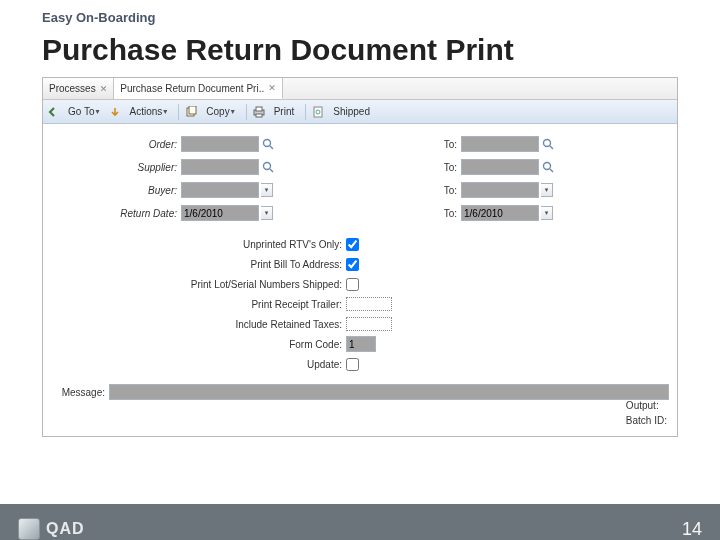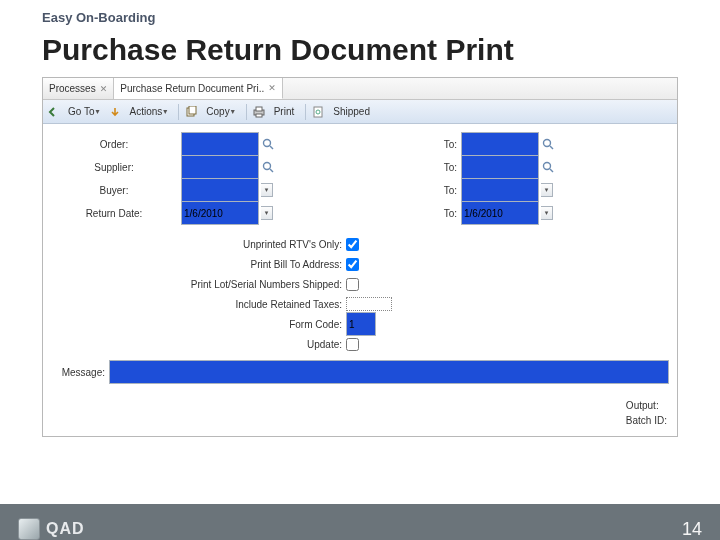--- a/index.html
+++ b/index.html
@@ -78,23 +78,24 @@
   }
   .row {
     display: flex;
     align-items: center;
     height: 20px;
     margin-bottom: 3px;
     font-size: 10px;
   }
   .col-label-left {
     width: 130px;
-    text-align: center;
+    text-align: right;
     padding-right: 4px;
     color: #333;
+    font-style: italic;
   }
   .col-field-left {
     width: 120px;
     display:flex;
     align-items:center;
     gap:2px;
   }
   .col-label-right {
     width: 160px;
     text-align: right;
@@ -102,24 +103,24 @@
     color: #333;
   }
   .col-field-right {
     width: 120px;
     display:flex;
     align-items:center;
     gap:2px;
   }
   input.text {
     border: 1px solid #aab3bd;
-    height: 24px;
+    height: 16px;
     font-size: 10px;
     padding: 0 2px;
-    background:#1d4ed8;
+    background:#a3a3a3;
   }
   .w80 { width: 78px; }
   .w30 { width: 30px; }
   .wfull { flex:1; }
   .lookup { width:14px; height:14px; display:inline-flex; align-items:center; justify-content:center; cursor:pointer;}
   .drop { width:12px; height:14px; border:1px solid #aab3bd; border-left:none; background:linear-gradient(#fdfdfd,#e4e8ec); display:inline-flex; align-items:center; justify-content:center; font-size:7px; color:#555; cursor:pointer;}
   .opt-row {
     display:flex;
     align-items:center;
     height:20px;
@@ -354,20 +355,26 @@
           <input type="checkbox" class="chk" checked="" style="">
         </div>
     </div>
     <div class="opt-row">
       <div class="opt-label">Print Lot/Serial Numbers Shipped:</div>
       <div class="opt-field">
           <input type="checkbox" class="chk" style="">
         </div>
     </div>
     <div class="opt-row">
+      <div class="opt-label">Print Receipt Trailer:</div>
+      <div class="opt-field">
+          <input class="dotted-box" style="">
+        </div>
+    </div>
+    <div class="opt-row">
       <div class="opt-label">Include Retained Taxes:</div>
       <div class="opt-field">
           <input class="dotted-box" style="">
         </div>
     </div>
     <div class="opt-row">
       <div class="opt-label">Form Code:</div>
       <div class="opt-field">
           <input class="text w30" value="1" style="">
         </div>

